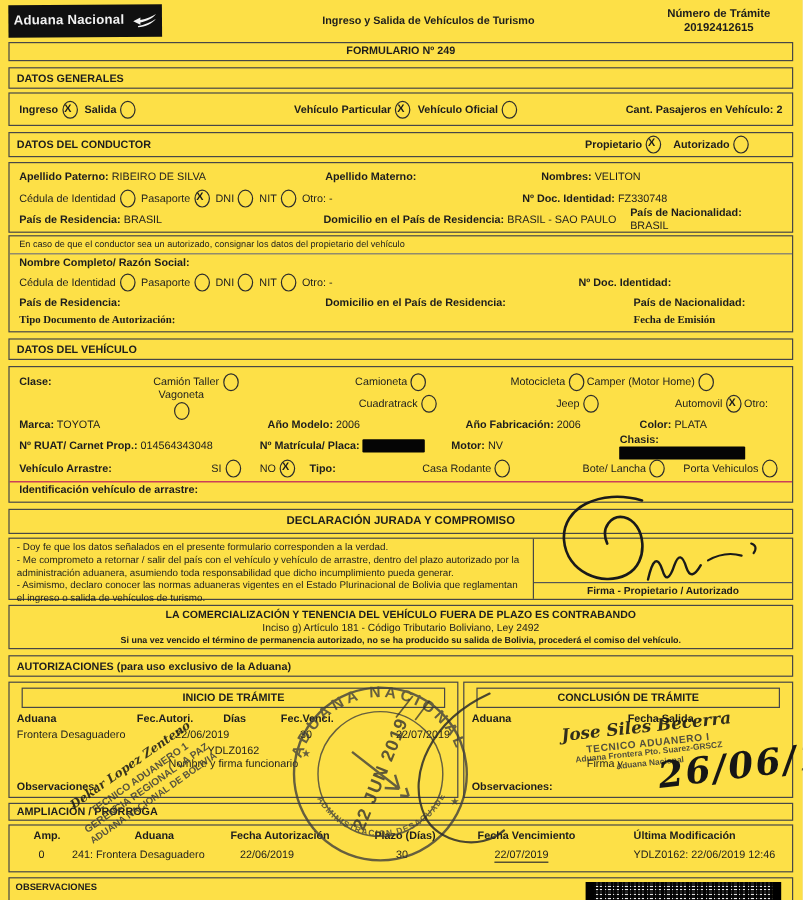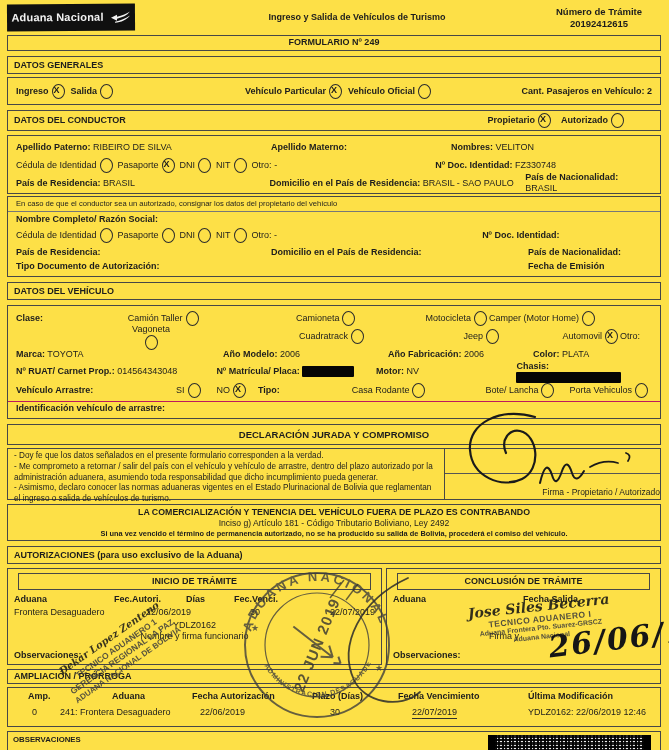--- a/index.html
+++ b/index.html
@@ -183,21 +183,21 @@
         <span class="radio"></span>
       </span>
       <span class="val" style="margin-left:3px;">Otro: -</span>
       <span class="lbl" style="margin-left:205px;">Nº Doc. Identidad:</span>
     </div>
     <div class="row" style="height:15px;">
       <span class="lbl" style="width:255px;">País de Residencia:</span>
       <span class="lbl" style="width:257px;">Domicilio en el País de Residencia:</span>
       <span class="lbl">País de Nacionalidad:</span>
     </div>
-    <div class="row" style="height:14px;">
+    <div class="row" style="height:14px;font-family:Liberation Serif, serif;">
       <span class="lbl" style="width:512px;">Tipo Documento de Autorización:</span>
       <span class="lbl">Fecha de Emisión</span>
     </div>
   </div>
 
   <div class="secbox" style="margin-top:5px;">
     <span>DATOS DEL VEHÍCULO</span>
   </div>
 
   <div class="box" style="margin-top:5px;padding:4px 8px 2px 8px;">
@@ -308,21 +308,21 @@
   <div class="box" style="margin-top:5px;height:21px;display:flex;align-items:center;justify-content:center;">
     <span class="lbl" style="font-size:9.5px;">DECLARACIÓN JURADA Y COMPROMISO</span>
   </div>
   <div class="box row" style="margin-top:3px;height:52px;align-items:stretch;">
     <div style="flex:1;padding:2px 6px;font-size:8.2px;line-height:1.32;">
       <div>- Doy fe que los datos señalados en el presente formulario corresponden a la verdad.</div>
       <div>- Me comprometo a retornar / salir del país con el vehículo y vehículo de arrastre, dentro del plazo autorizado por la administración aduanera, asumiendo toda responsabilidad que dicho incumplimiento pueda generar.</div>
       <div>- Asimismo, declaro conocer las normas aduaneras vigentes en el Estado Plurinacional de Bolivia que reglamentan el ingreso o salida de vehículos de turismo.</div>
     </div>
     <div style="width:215px;border-left:1.4px solid #474747;position:relative;">
-      <div style="position:absolute;bottom:1px;left:0;right:0;text-align:right;border-top:1px solid #555;font-size:8.5px;padding-top:13px;">Firma - Propietario / Autorizado</div>
+      <div style="position:absolute;bottom:1px;left:0;right:0;text-align:center;border-top:1px solid #555;font-size:8.5px;padding-top:1px;font-weight:bold;">Firma - Propietario / Autorizado</div>
     </div>
   </div>
 
   <div class="box" style="margin-top:4px;padding:2px 4px;text-align:center;">
     <div class="lbl" style="font-size:8.8px;">LA COMERCIALIZACIÓN Y TENENCIA DEL VEHÍCULO FUERA DE PLAZO ES CONTRABANDO</div>
     <div class="val" style="font-size:8.6px;">Inciso g) Artículo 181 - Código Tributario Boliviano, Ley 2492</div>
     <div class="lbl" style="font-size:7.4px;">Si una vez vencido el término de permanencia autorizado, no se ha producido su salida de Bolivia, procederá el comiso del vehículo.</div>
   </div>
 
   <div class="secbox" style="margin-top:5px;">

